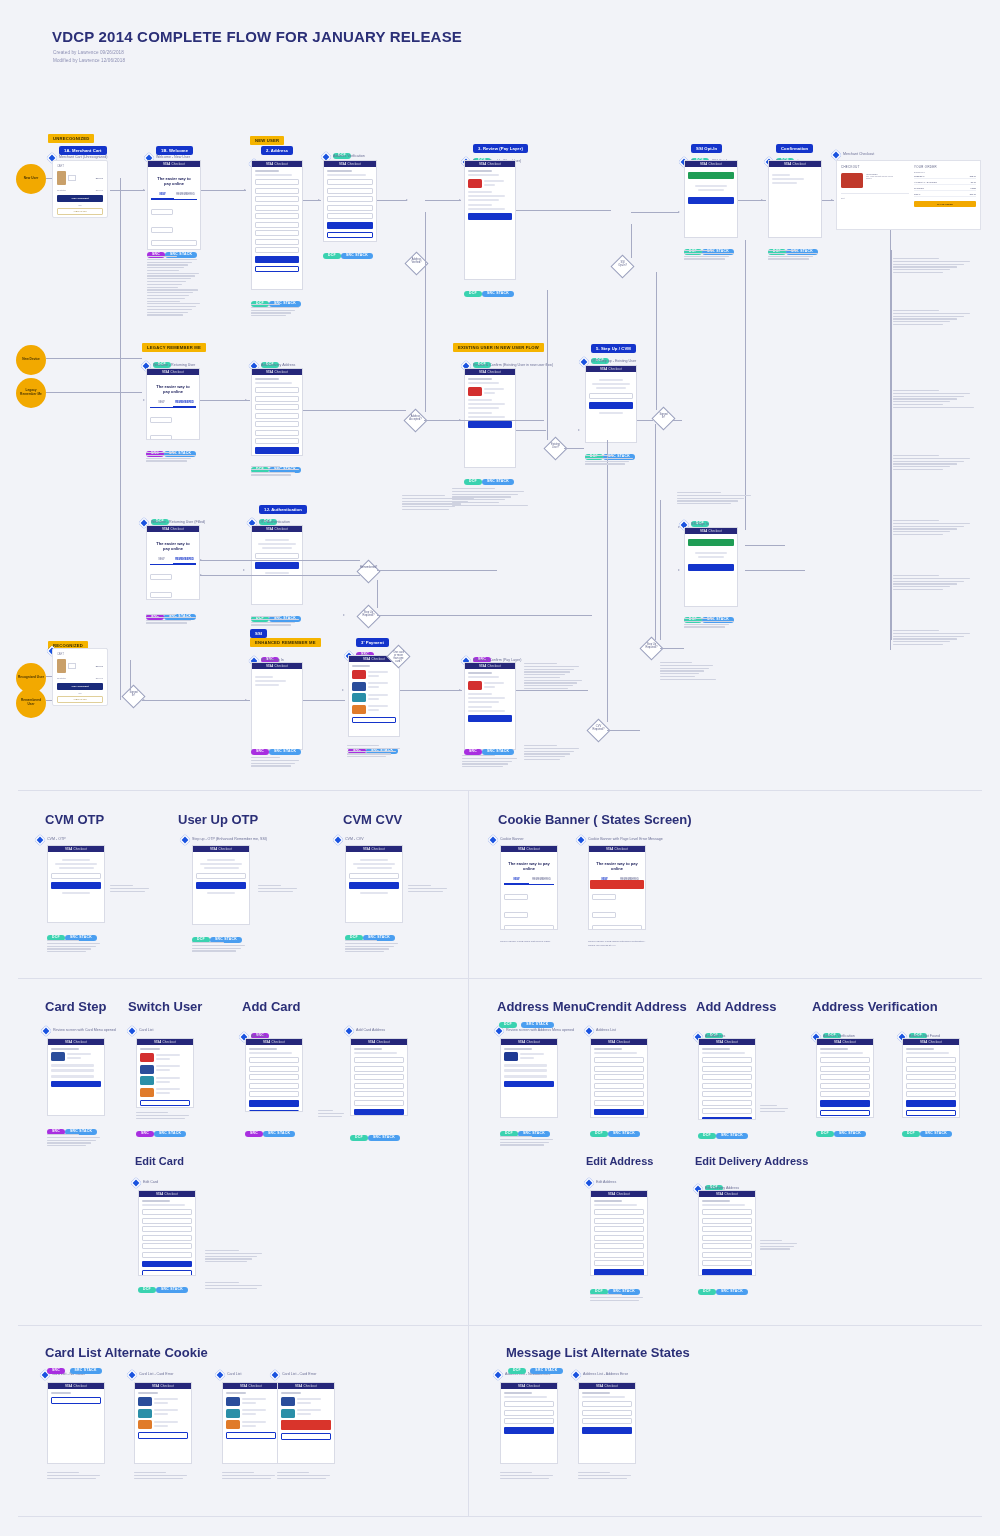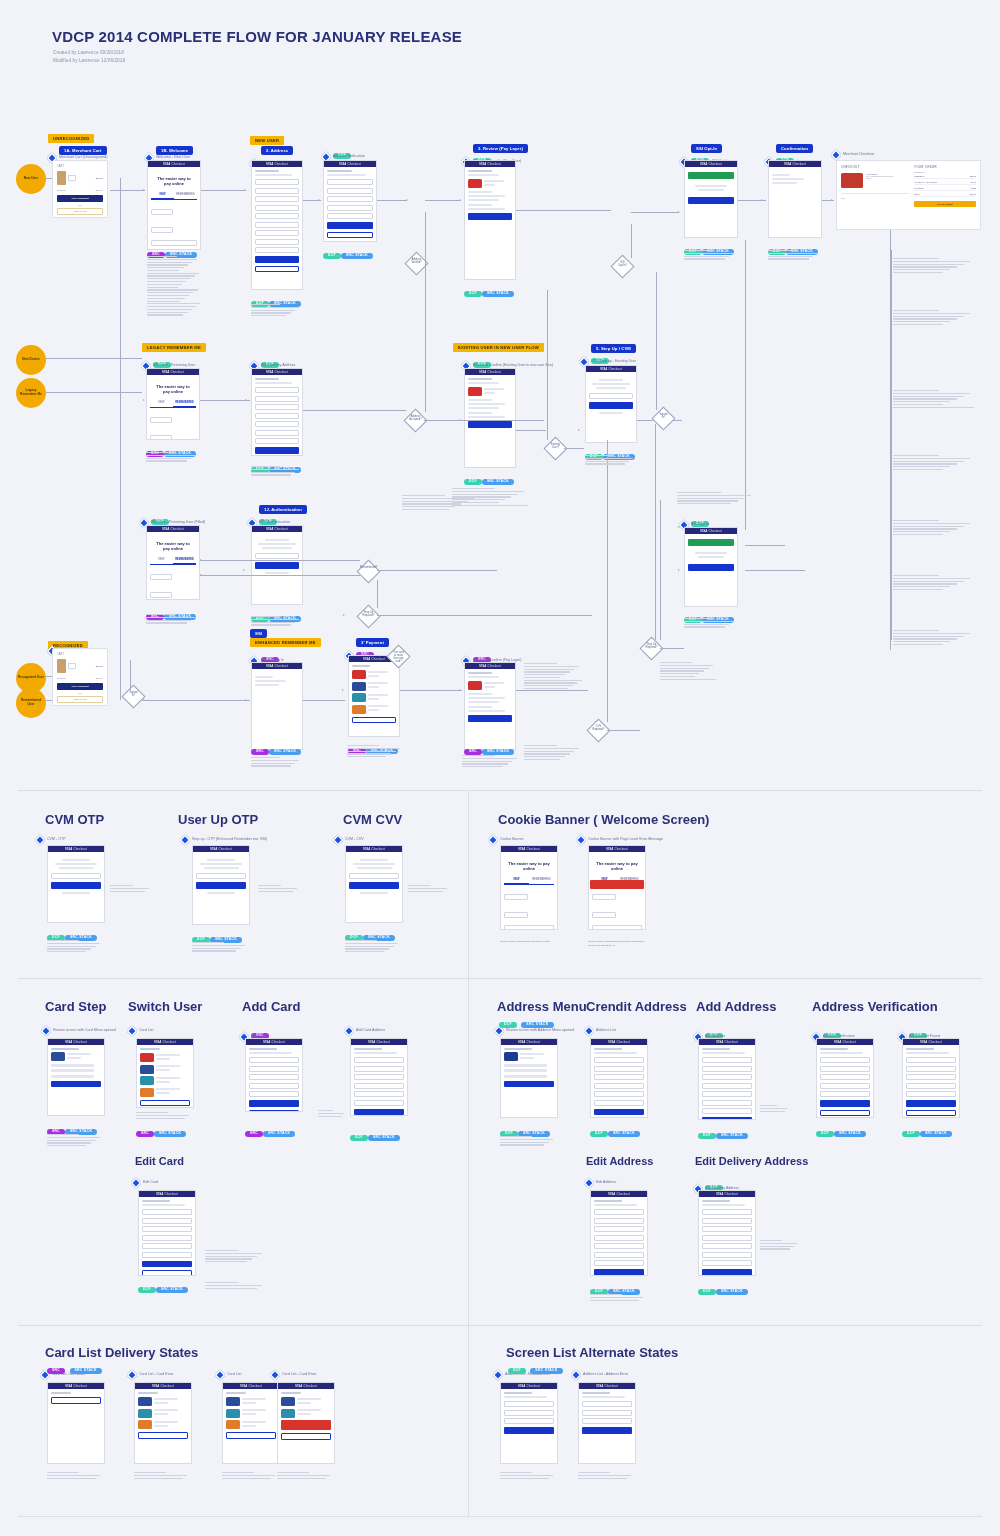--- a/index.html
+++ b/index.html
@@ -1493,40 +1493,40 @@
 <div class="divider hdiv" style="top:978px"></div>
 <div class="divider hdiv" style="top:1325px"></div>
 <div class="divider hdiv" style="top:1516px"></div>
 <div class="divider vdiv" style="left:468px; top:790px; height:188px"></div>
 <div class="divider vdiv" style="left:468px; top:978px; height:347px"></div>
 <div class="divider vdiv" style="left:468px; top:1325px; height:191px"></div>
 
 <div class="section-title" style="left:45px;  top:812px">CVM OTP</div>
 <div class="section-title" style="left:178px; top:812px">User Up OTP</div>
 <div class="section-title" style="left:343px; top:812px">CVM CVV</div>
-<div class="section-title" style="left:498px; top:812px">Cookie Banner ( Welcome Screen)</div>
+<div class="section-title" style="left:498px; top:812px">Cookie Banner ( States Screen)</div>
 
 <div class="section-title" style="left:45px;  top:999px">Card Step</div>
 <div class="section-title" style="left:128px; top:999px">Switch User</div>
 <div class="section-title" style="left:242px; top:999px">Add Card</div>
 <div class="sub-title" style="left:135px; top:1155px">Edit Card</div>
 
 <div class="section-title" style="left:497px; top:999px">Address Menu</div>
 <div class="section-title" style="left:586px; top:999px">Crendit Address</div>
 <div class="section-title" style="left:696px; top:999px">Add Address</div>
 <div class="section-title" style="left:812px; top:999px">Address Verification</div>
 <div class="sub-title" style="left:586px; top:1155px">Edit Address</div>
 <div class="sub-title" style="left:695px; top:1155px">Edit Delivery Address</div>
 <div class="badge-row" style="left:499px; top:1015px">
   <span class="badge dcf">DCF</span>
   <span class="badge src-stack">SRC STACK</span>
 </div>
 
-<div class="section-title" style="left:45px;  top:1345px">Card List Delivery States</div>
-<div class="section-title" style="left:506px; top:1345px">Screen List Alternate States</div>
+<div class="section-title" style="left:45px;  top:1345px">Card List Alternate Cookie</div>
+<div class="section-title" style="left:506px; top:1345px">Message List Alternate States</div>
 <div class="badge-row" style="left:47px; top:1361px">
   <span class="badge src">SRC</span>
   <span class="badge src-stack">SRC STACK</span>
 </div>
 <div class="badge-row" style="left:508px; top:1361px">
   <span class="badge dcf">DCF</span>
   <span class="badge src-stack">SRC STACK</span>
 </div>
 
 </body></html>

